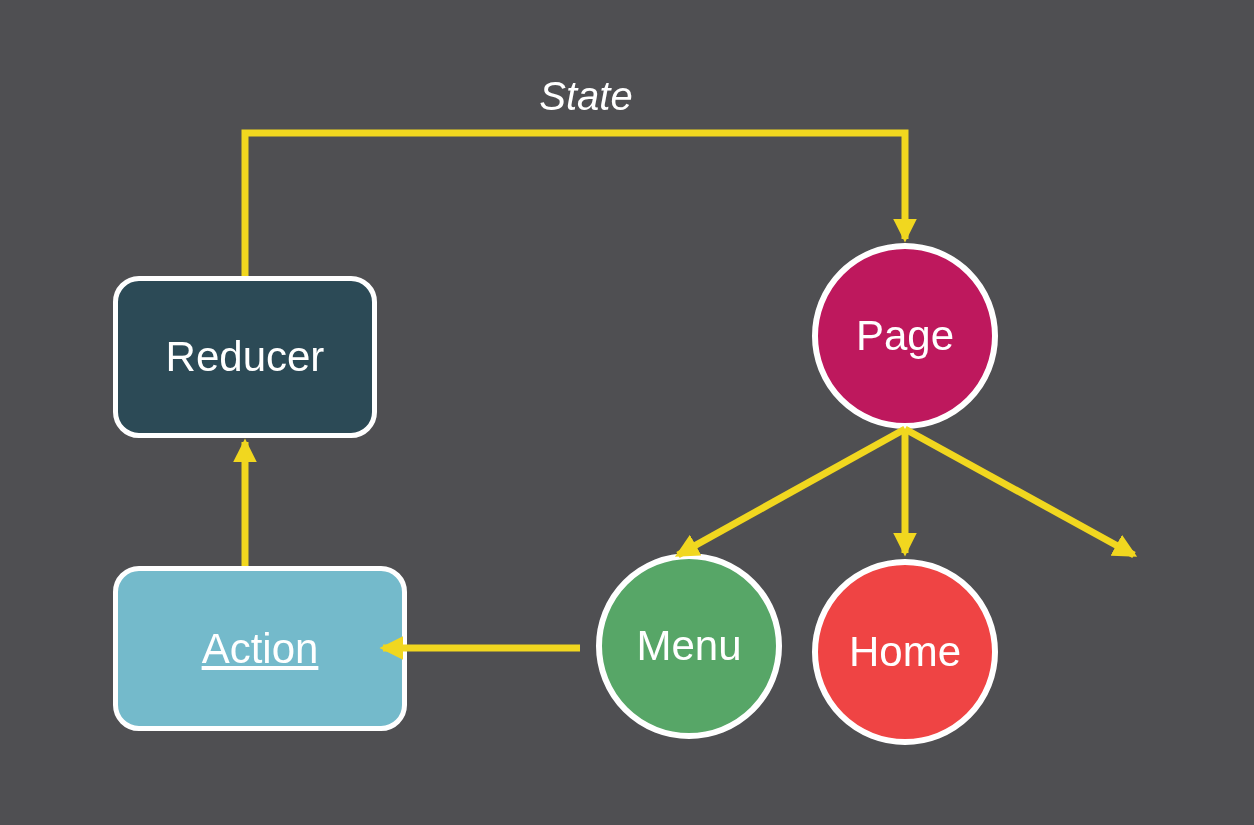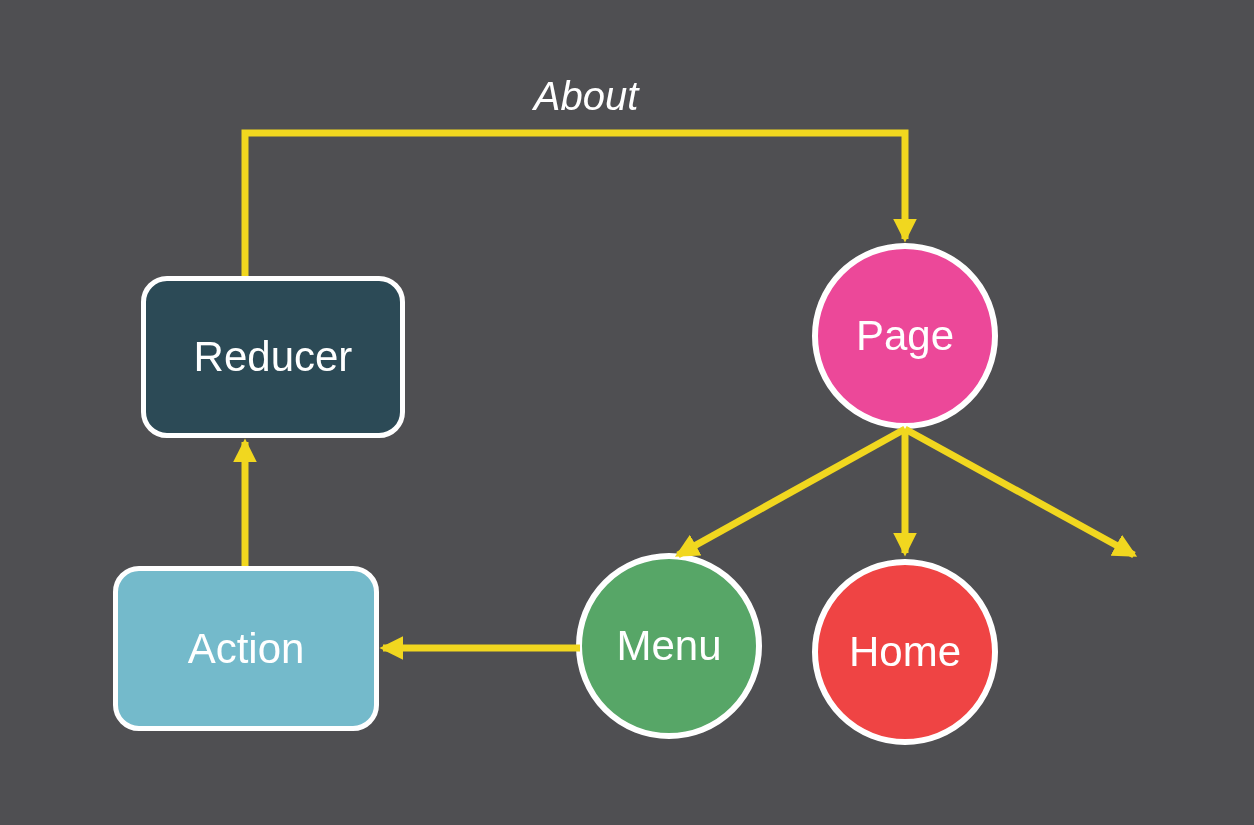--- a/index.html
+++ b/index.html
@@ -14,52 +14,52 @@
     position: absolute; box-sizing: border-box;
     display: flex; align-items: center; justify-content: center;
     color: #FFFFFF; z-index: 1;
   }
   .node .node-label { font-size: 42px; line-height: 1; white-space: nowrap; }
 
   .rect   { border: 5px solid #FFFFFF; border-radius: 26px; }
   .circle { border: 6px solid #FFFFFF; border-radius: 50%; }
 
   .node-reducer { left: 113px; top: 276px; width: 264px; height: 162px; background: #2C4A56; }
-  .node-action  { left: 113px; top: 566px; width: 266px; height: 165px; background: #74BACB; }
+  .node-action  { left: 113px; top: 566px; width: 294px; height: 165px; background: #74BACB; text-decoration: underline; }
   .node-page    { left: 812px; top: 243px; width: 186px; height: 186px; background: #57A667; }
-  .node-menu    { left: 576px; top: 553px; width: 186px; height: 186px; background: #57A667; }
+  .node-menu    { left: 596px; top: 553px; width: 186px; height: 186px; background: #57A667; }
   .node-home    { left: 812px; top: 559px; width: 186px; height: 186px; background: #57A667; }
   .node-about   { left: 1045px; top: 553px; width: 188px; height: 188px; background: #57A667; }
 
   #wires {
     position: absolute; left: 0; top: 0; z-index: 2; pointer-events: none;
   }
   .wire { fill: none; stroke: #F1D71F; stroke-width: 7px; }
   .arrowhead-shape { fill: #F1D71F; }
 
   .state-label {
     position: absolute; left: 486px; top: 72px; width: 200px;
     z-index: 3; color: #FFFFFF; font-size: 40px; font-style: italic;
     text-align: center; line-height: 1.2;
   }
 </style>
 </head>
 <body>
 
 <div class="stage" style="background-color: rgb(79, 79, 82);">
 
-  <div class="node rect node-reducer" style="background-color: rgb(44, 74, 86); margin-left: 28px;">
+  <div class="node rect node-reducer" style="background-color: rgb(44, 74, 86);">
     <span class="node-label">Reducer</span>
   </div>
 
   <div class="node rect node-action" style="background-color: rgb(116, 186, 203);">
     <span class="node-label">Action</span>
   </div>
 
-  <div class="node circle node-page" style="background-color: #ec4899;">
+  <div class="node circle node-page" style="background-color: #be185d;">
     <span class="node-label">Page</span>
   </div>
 
   <div class="node circle node-menu" style="background-color: rgb(87, 166, 103);">
     <span class="node-label">Menu</span>
   </div>
 
   <div class="node circle node-home" style="background-color: #ef4444;">
     <span class="node-label">Home</span>
   </div>
@@ -78,15 +78,15 @@
 
     <path class="wire" d="M580,648 L383,648" marker-end="url(#ah)" style="stroke: rgb(241, 215, 31);"></path>
 
     <path class="wire" d="M905,429 L678,555" marker-end="url(#ah)" style="stroke: rgb(241, 215, 31);"></path>
 
     <path class="wire" d="M905,429 L905,553" marker-end="url(#ah)" style="stroke: rgb(241, 215, 31);"></path>
 
     <path class="wire" d="M905,429 L1134,555" marker-end="url(#ah)" style="stroke: rgb(241, 215, 31);"></path>
   </svg>
 
-  <div class="state-label" style="color: rgb(255, 255, 255);">About</div>
+  <div class="state-label" style="color: rgb(255, 255, 255);">State</div>
 
 </div>
 
 </body></html>

